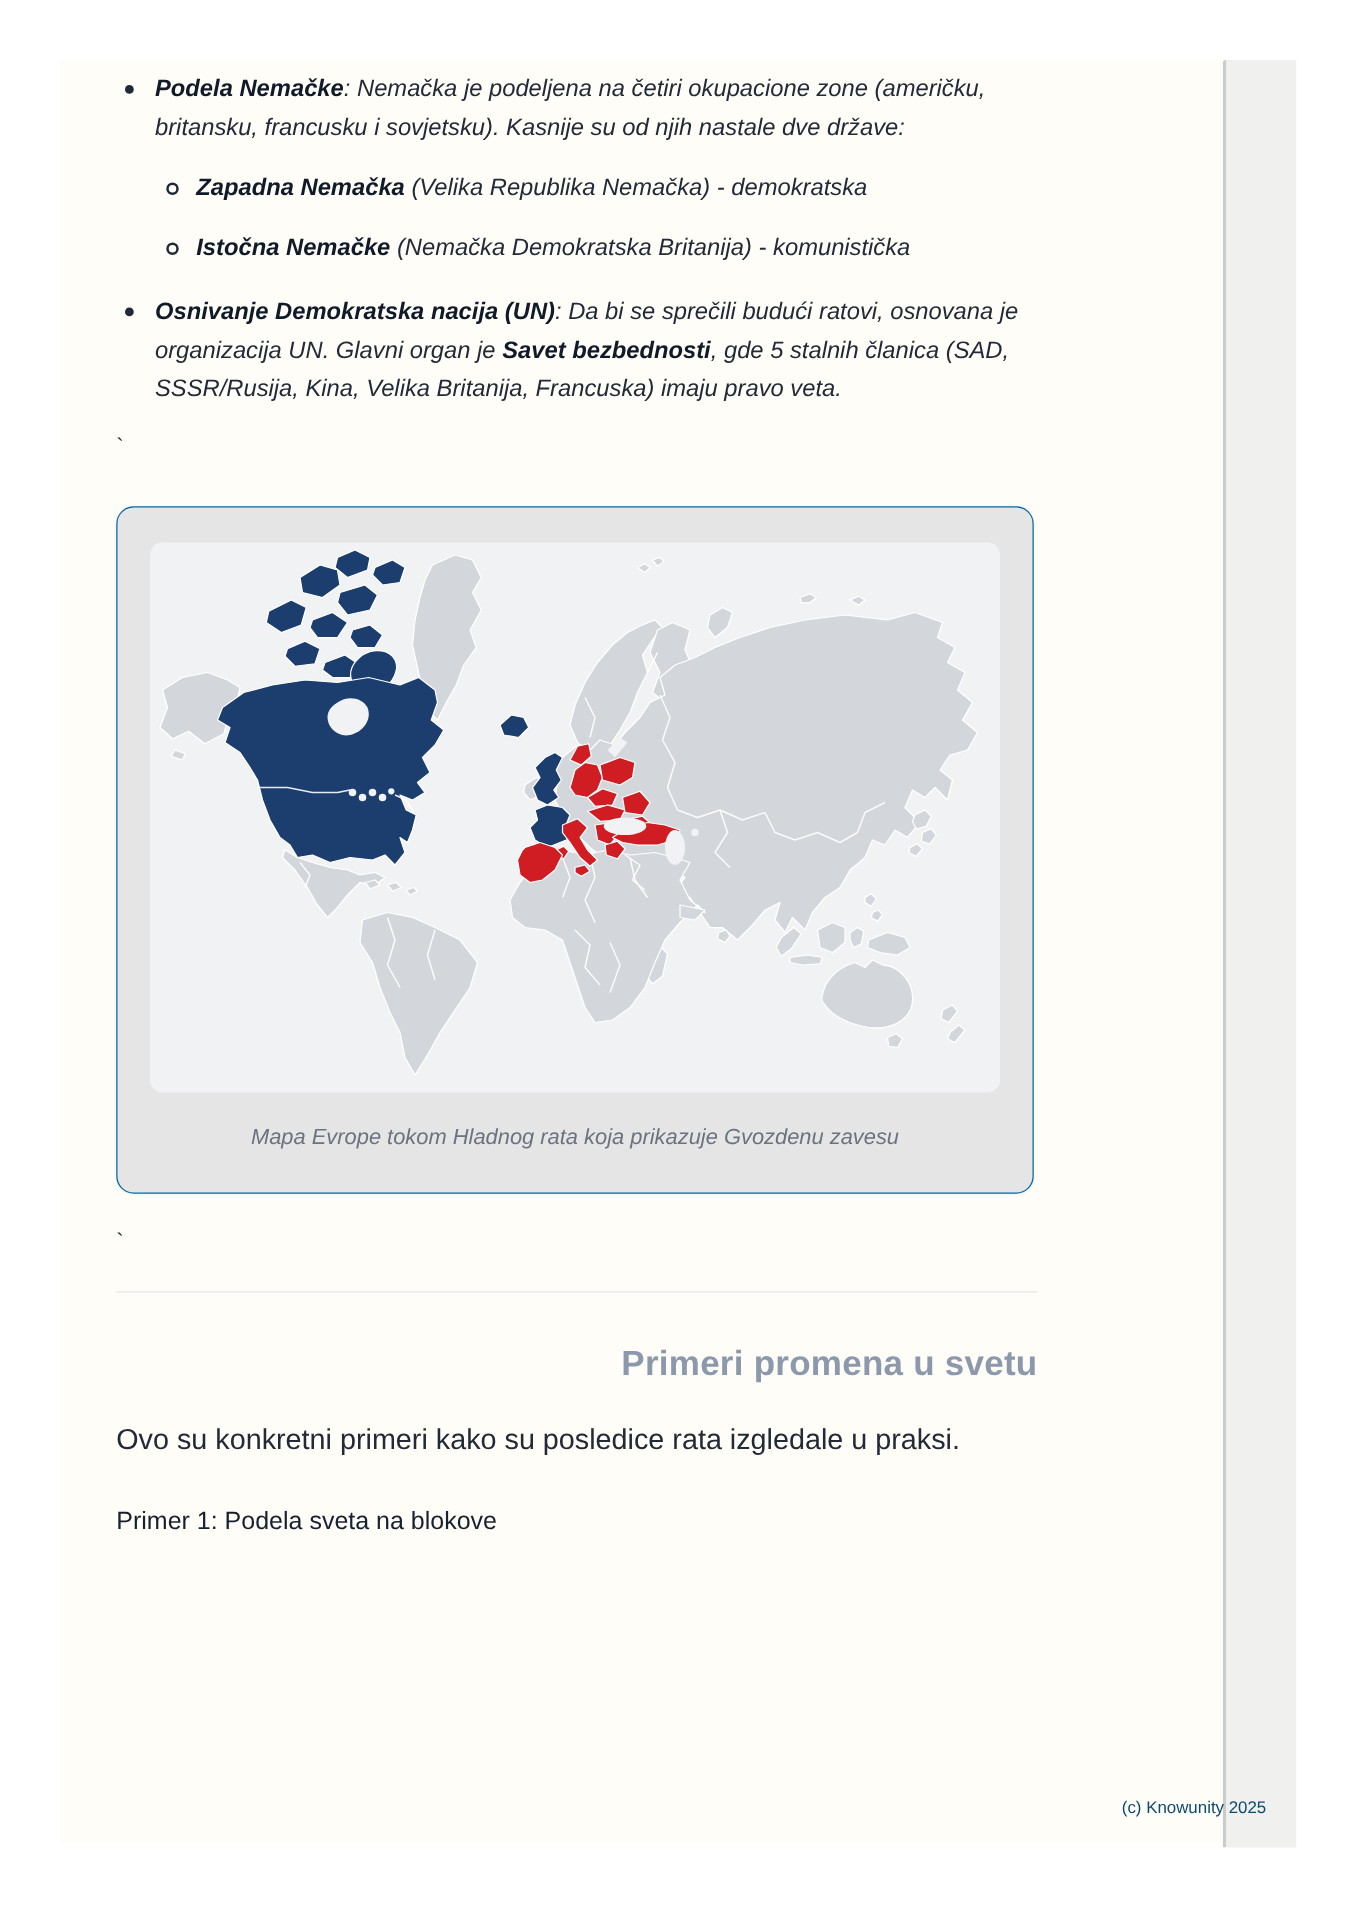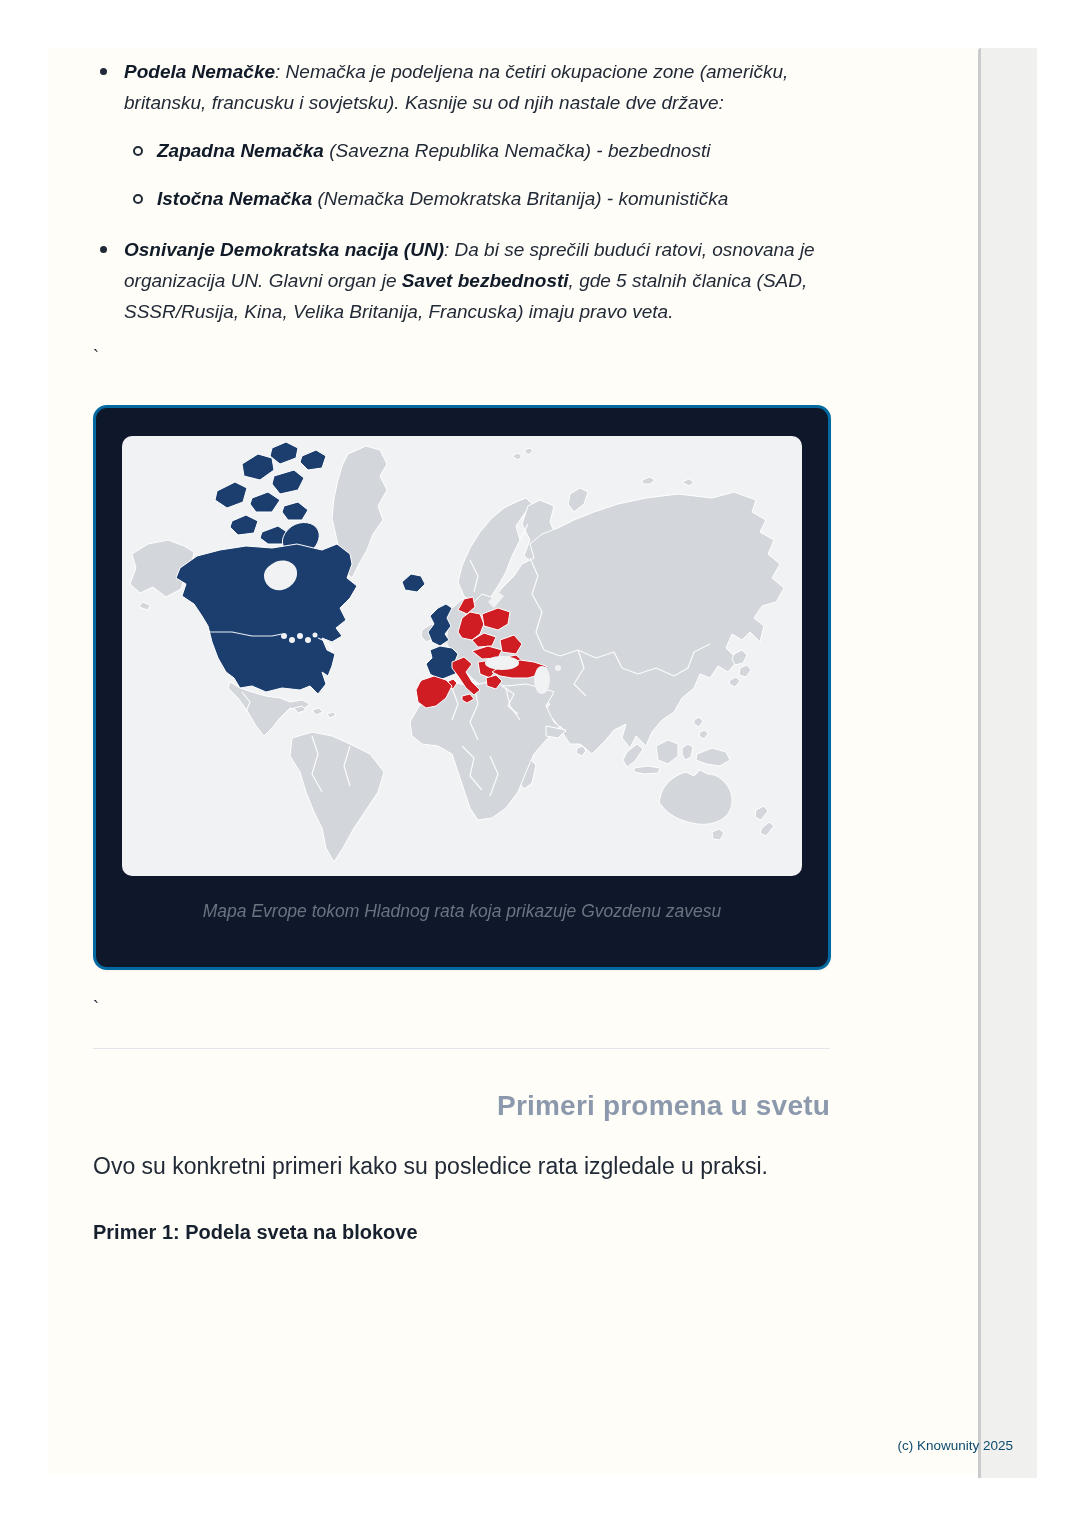--- a/index.html
+++ b/index.html
@@ -30,41 +30,41 @@
   .sub-list > li{position:relative;padding-left:33px;margin-bottom:17px;}
   .sub-list > li > .circle{
     position:absolute;left:9px;top:11px;width:6px;height:6px;border-radius:50%;
     border:2px solid #1f2937;background:transparent;
   }
   .tick{font-size:18px;color:#1f2937;line-height:20px;}
   .tick-1{margin:17px 0 0 0;}
   .tick-2{margin:28px 0 0 0;}
   .map-card{
     margin:38px 0 0 0;width:732px;
-    background:#0f172a;border:3px solid #0369a1;border-radius:14px;
+    background:#e5e5e5;border:1px solid #0369a1;border-radius:14px;
     box-shadow:0 1px 3px rgba(20,30,50,0.05);
-    padding:0 0 40px 0;
+    padding:0 0 29px 0;
   }
   .map-frame{
     margin:28px auto 0 auto;width:680px;height:440px;
     background:#f1f2f4;border-radius:10px;overflow:hidden;
   }
   .map-frame svg{display:block;width:680px;height:440px;}
   .map-caption{
     margin-top:20px;text-align:center;font-style:italic;
     font-size:17.5px;color:#6b7280;
   }
   .divider{border:none;border-top:1px solid #e4e5e8;margin:30px 0 0 0;width:737px;}
   .section-heading{
     margin:41px 0 0 0;font-size:28px;font-weight:700;color:#8c99ad;
     letter-spacing:0.2px;
     text-align:right;
   }
   .section-intro{margin:30px 0 0 0;font-size:23px;color:#222a37;}
-  .example-title{margin:35px 0 0 0;font-size:20px;font-weight:700;color:#16202e;}
+  .example-title{margin:35px 0 0 0;font-size:20px;font-weight:400;color:#16202e;}
   .watermark{
     position:absolute;right:67px;top:1438px;z-index:5;
     font-size:13.5px;color:#0c4a6e;
   }
   .land-stroke path, .land-stroke ellipse{stroke:#ffffff;stroke-width:1;stroke-linejoin:round;}
   .thin-borders path{fill:none;stroke:#ffffff;stroke-width:1.2;stroke-linejoin:round;opacity:.9;}
   .bloc-stroke path{stroke:#ffffff;stroke-width:1;stroke-linejoin:round;}
 </style>
 </head>
 <body>
@@ -74,25 +74,25 @@
 <div class="sheet">
   <div class="content">
 
     <ul class="main-list">
       <li>
         <span class="disc"></span>
         <strong>Podela Nemačke</strong><span>: Nemačka je podeljena na četiri okupacione zone (američku, britansku, francusku i sovjetsku). Kasnije su od njih nastale dve države:</span>
         <ul class="sub-list">
           <li>
             <span class="circle"></span>
-            <strong>Zapadna Nemačka</strong><span> (Savezna Republika Nemačka) - bezbednosti</span>
+            <strong>Zapadna Nemačka</strong><span> (Velika Republika Nemačka) - demokratska</span>
           </li>
           <li>
             <span class="circle"></span>
-            <strong>Istočna Nemačka</strong><span> (Nemačka Demokratska Britanija) - komunistička</span>
+            <strong>Istočna Nemačke</strong><span> (Nemačka Demokratska Britanija) - komunistička</span>
           </li>
         </ul>
       </li>
       <li>
         <span class="disc"></span>
         <strong>Osnivanje Demokratska nacija (UN)</strong><span>: Da bi se sprečili budući ratovi, osnovana je organizacija UN. Glavni organ je </span><strong>Savet bezbednosti</strong><span>, gde 5 stalnih članica (SAD, SSSR/Rusija, Kina, Velika Britanija, Francuska) imaju pravo veta.</span>
       </li>
     </ul>
 
     <div class="tick tick-1">`</div>

